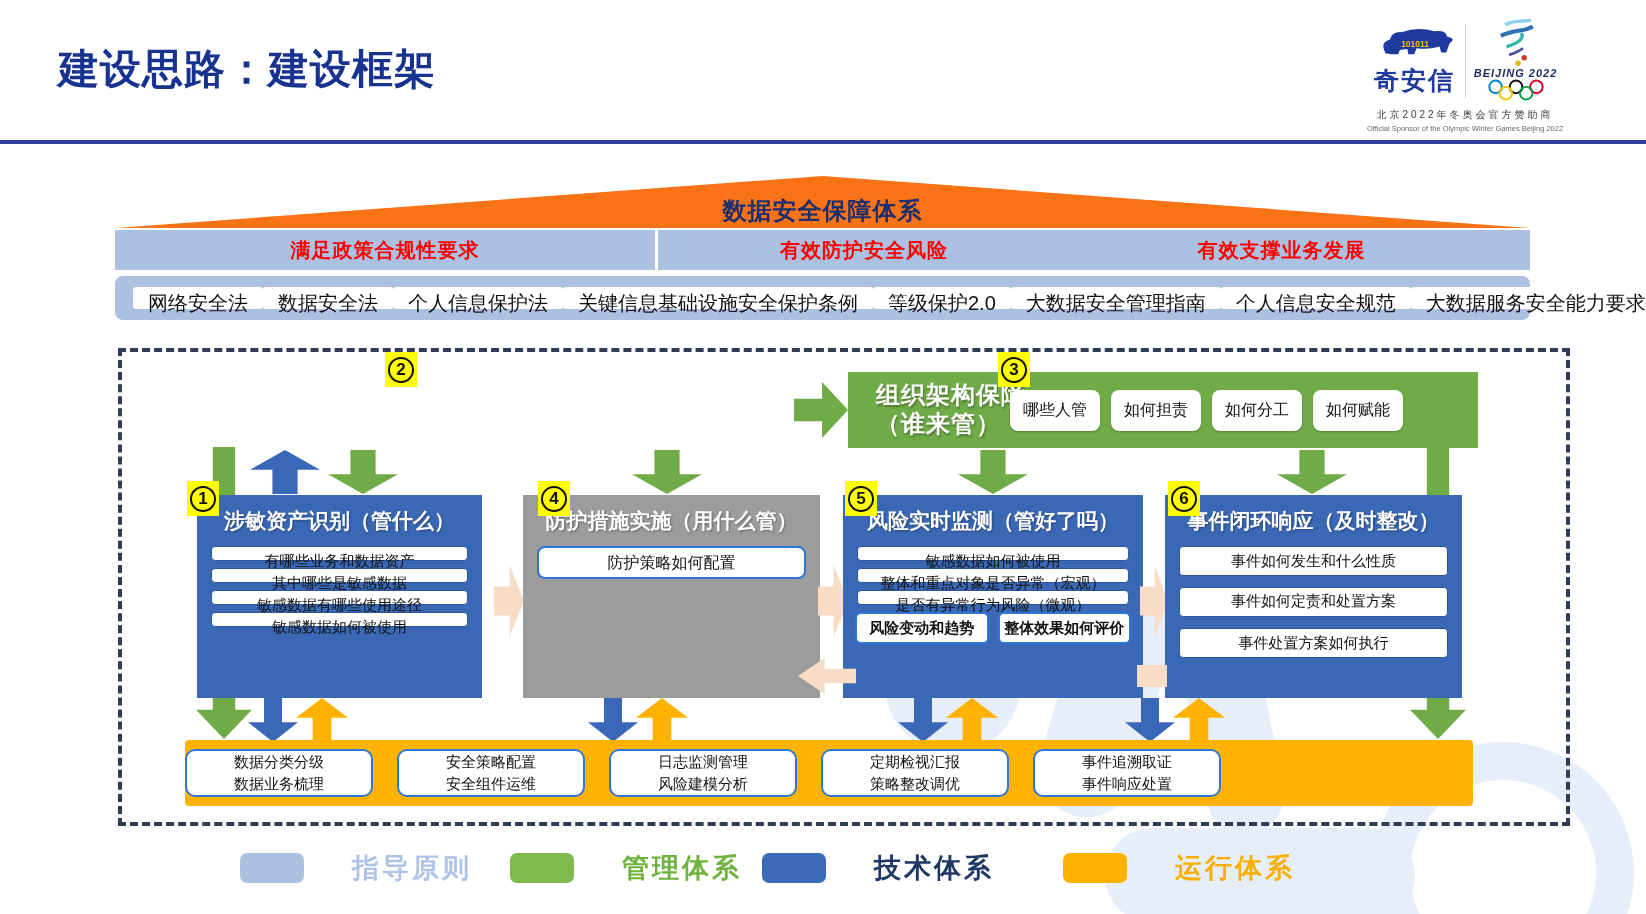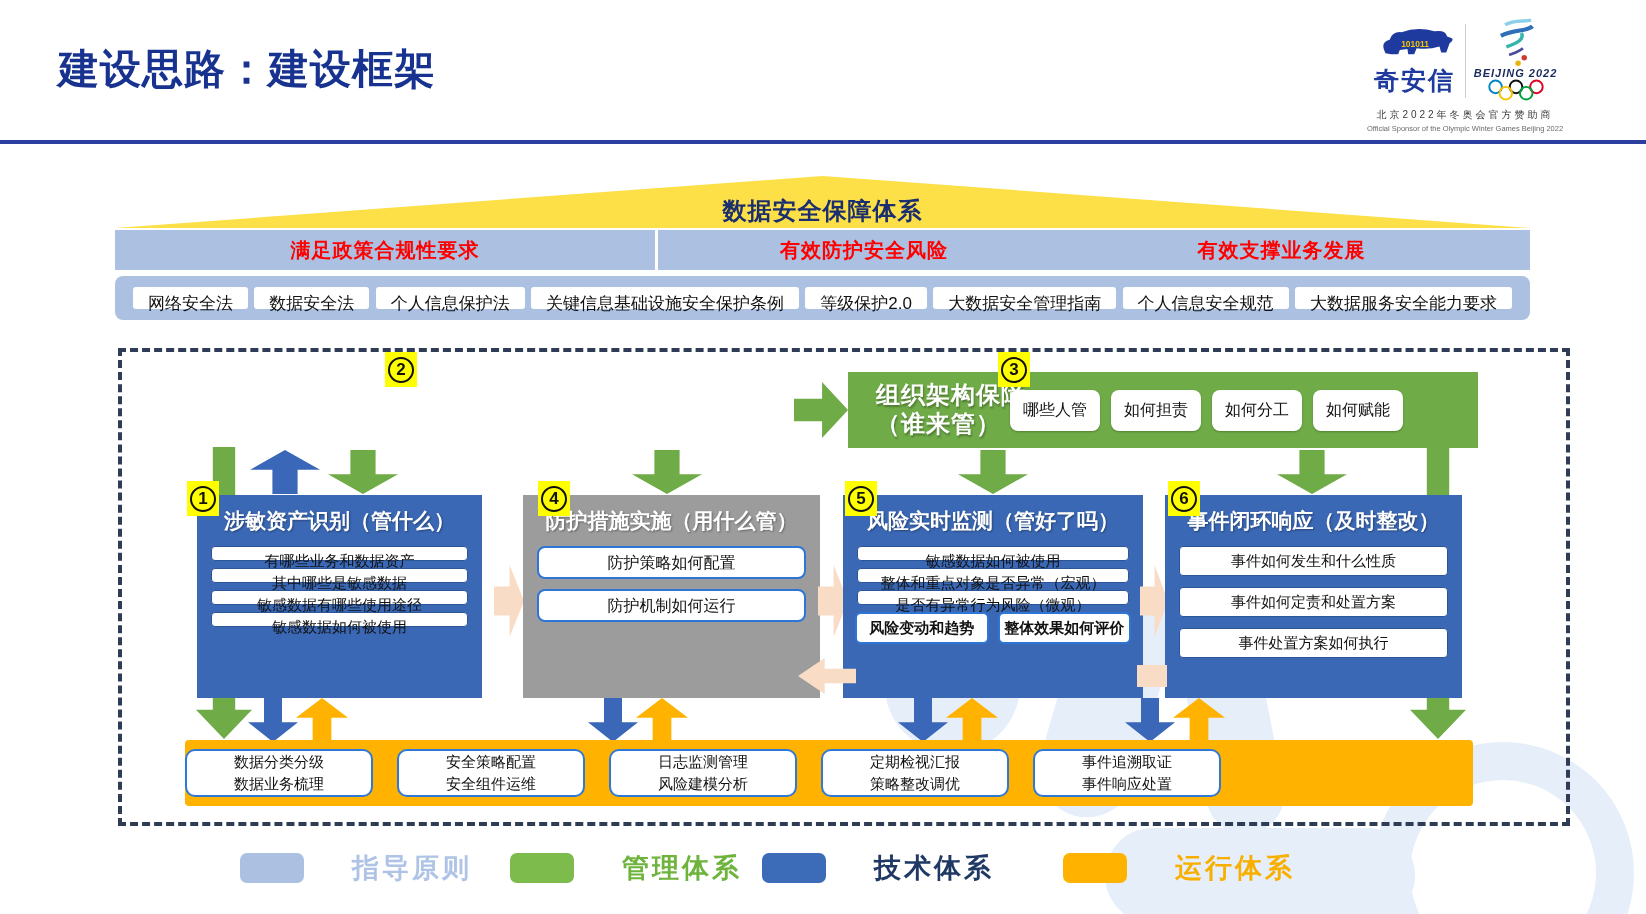--- a/index.html
+++ b/index.html
@@ -17,33 +17,33 @@
   .logo-row { display:flex; align-items:flex-start; }
   .qax { width:86px; display:flex; flex-direction:column; align-items:center; padding-top:8px; }
   .qax-name { font-size:25px; font-weight:bold; color:#1E3A9E; letter-spacing:2px; margin-top:2px; }
   .logo-divider { width:1px; height:74px; background:#C9CED8; margin:6px 7px 0; }
   .b22 { width:86px; display:flex; flex-direction:column; align-items:center; }
   .b22-name { font-size:11px; font-weight:bold; font-style:italic; color:#1B2A5E; letter-spacing:1px; margin-top:1px; }
   .sponsor-cn { font-size:10px; color:#3A3A3A; letter-spacing:3px; margin-top:7px; white-space:nowrap; }
   .sponsor-en { font-size:7.5px; color:#6A6A6A; margin-top:2px; white-space:nowrap; }
 
   
-  .roof { left:115px; top:176px; width:1415px; height:52px; background:#fde047;
+  .roof { left:115px; top:176px; width:1415px; height:52px; background:#f97316;
           clip-path:polygon(50% 0,100% 100%,0 100%); }
   .roof-label { position:absolute; bottom:1px; width:100%; text-align:center;
                 font-size:24px; font-weight:bold; color:#1B2E6E; letter-spacing:1px; }
   .pillar { top:230px; height:40px; background:#ACC1E1; color:#FF0000; font-weight:bold;
             font-size:20px; display:flex; align-items:center; justify-content:center; letter-spacing:1px; }
   .pillar-1 { left:115px; width:540px; }
   .pillar-2 { left:658px; width:412px; }
   .pillar-3 { left:1033px; width:497px; }
   .law-bar { left:115px; top:276px; width:1415px; height:44px; background:#ACC1E1; border-radius:8px;
              display:flex; align-items:center; justify-content:space-between; padding:0 18px; }
   .law { background:#fff; border-radius:3px; height:22px; line-height:33px; padding:0 15px;
-         font-size:17px; color:#111; white-space:nowrap; }
+         font-size:20px; color:#111; white-space:nowrap; }
 
   
   .wm { background:#E5EEF9; z-index:0; }
   .wm-ring { left:1372px; top:742px; width:262px; height:262px; border-radius:50%;
              background:transparent; border:38px solid #E5EEF9; }
   .wm-1 { left:1058px; top:585px; width:96px; height:235px; border-radius:48px; transform:rotate(16deg); }
   .wm-2 { left:1195px; top:640px; width:78px; height:195px; border-radius:40px; transform:rotate(-11deg); }
   .wm-3 { left:885px; top:618px; width:135px; height:135px; border-radius:50%; }
   .wm-4 { left:1105px; top:828px; width:310px; height:95px; border-radius:48px; }
 
@@ -223,21 +223,20 @@
   </div>
   <div class="badge" style="left:187px; top:481px;">
       <b>1</b>
     </div>
 
   <div class="abs ar ar-right peach-a" style="left:494px; top:565px; width:30px; height:72px; z-index:2;"></div>
 
   <div class="abs col col-gray" style="left:523px; width:297px;">
     <div class="ctitle">防护措施实施（用什么管）</div>
     <div class="citem2">防护策略如何配置</div>
-    <div class="citem2">防护机制如何运行</div>
   </div>
   <div class="badge" style="left:538px; top:481px;">
       <b>4</b>
     </div>
 
   <div class="abs ar ar-right peach-a" style="left:818px; top:565px; width:30px; height:72px; z-index:2;"></div>
 
   <div class="abs col col-blue" style="left:843px; width:300px;">
     <div class="ctitle">风险实时监测（管好了吗）</div>
     <div class="citem">敏感数据如何被使用</div>
@@ -253,21 +252,21 @@
     </div>
 
   <div class="abs ar ar-left peach-a" style="left:798px; top:658px; width:58px; height:36px; z-index:3;"></div>
   <div class="abs peach-a" style="left:1137px; top:665px; width:30px; height:22px; z-index:3;"></div>
 
   <div class="abs ar ar-right peach-a" style="left:1140px; top:565px; width:28px; height:72px; z-index:2;"></div>
 
   <div class="abs col col-blue" style="left:1165px; width:297px;">
     <div class="ctitle">事件闭环响应（及时整改）</div>
     <div class="citem" style="height:30px; margin-bottom:11px;">事件如何发生和什么性质</div>
-    <div class="citem" style="height:30px; margin-bottom:11px;">事件如何定责和处置方案</div>
+    <div class="citem" style="height:30px; margin-bottom:11px;font-family:Liberation Serif, serif;">事件如何定责和处置方案</div>
     <div class="citem" style="height:30px;">事件处置方案如何执行</div>
   </div>
   <div class="badge" style="left:1168px; top:481px;">
       <b>6</b>
     </div>
 
   <div class="abs ar ar-down blue-a" style="left:248px; top:698px; width:50px; height:44px;"></div>
   <div class="abs ar ar-up orange-a" style="left:296px; top:698px; width:52px; height:44px;"></div>
   <div class="abs ar ar-down blue-a" style="left:588px; top:698px; width:50px; height:44px;"></div>
   <div class="abs ar ar-up orange-a" style="left:636px; top:698px; width:52px; height:44px;"></div>

